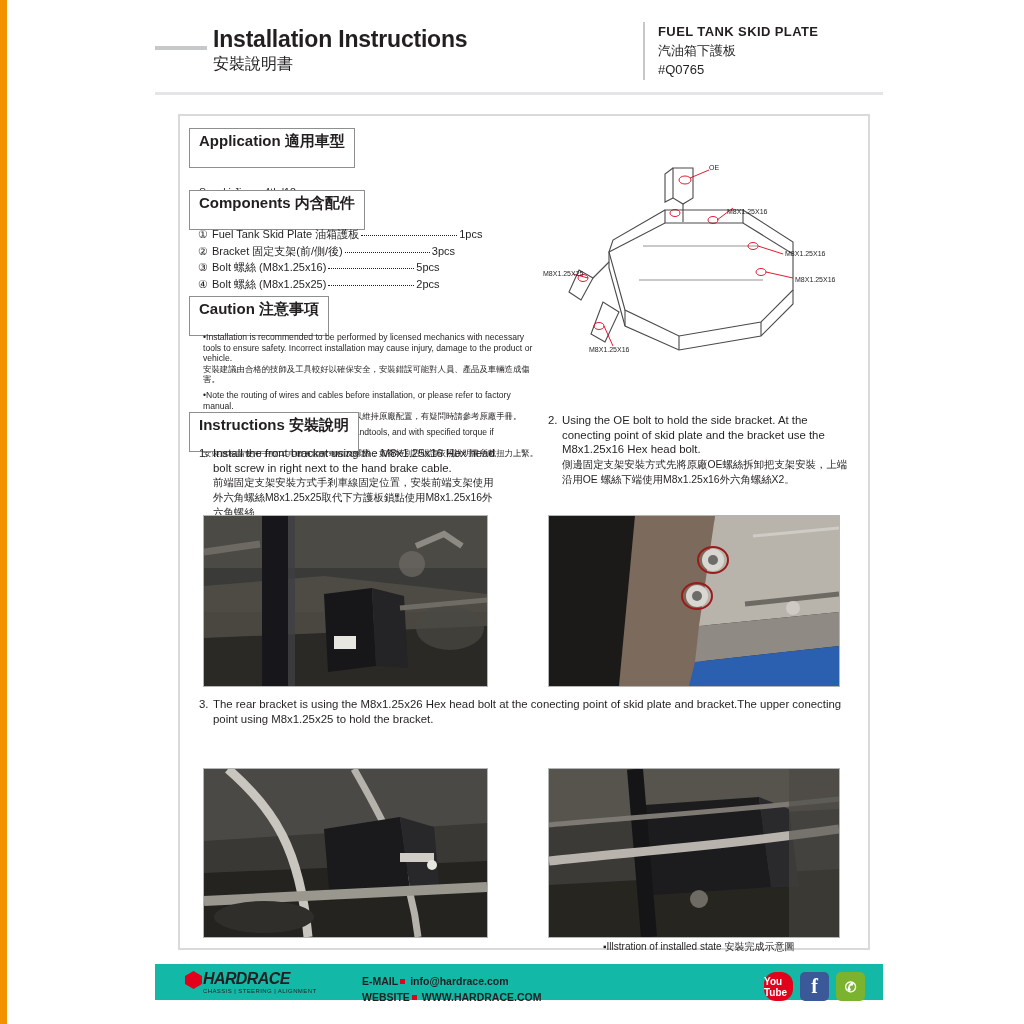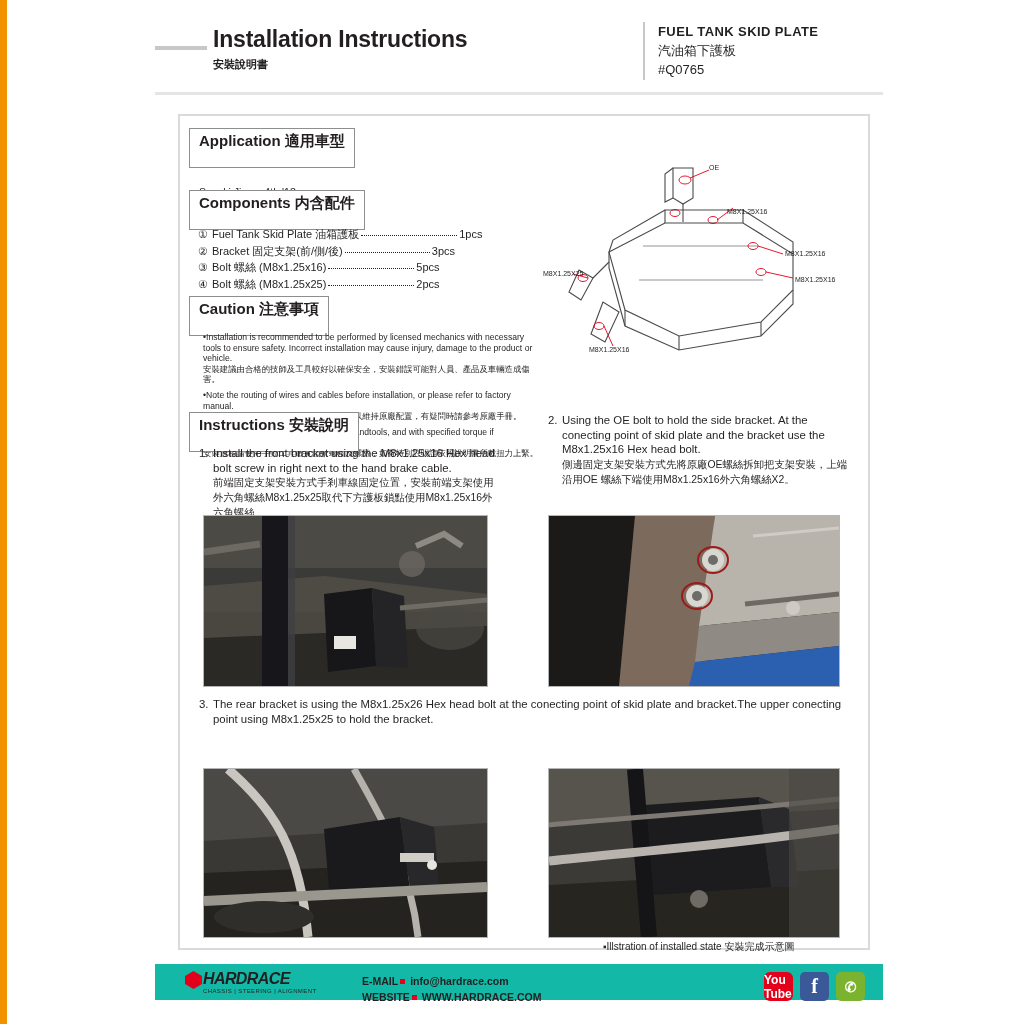--- a/index.html
+++ b/index.html
@@ -43,22 +43,22 @@
     top: 26px;
   }
   .title-en {
     font-size: 23px;
     font-weight: bold;
     letter-spacing: -0.2px;
     color: #231f20;
     line-height: 26px;
   }
   .title-zh {
-    font-size: 11px;
-    font-weight: bold;
+    font-size: 16px;
+    font-weight: normal;
     color: #231f20;
     line-height: 20px;
     margin-top: 2px;
   }
   .header-divider {
     position: absolute;
     left: 636px;
     top: 22px;
     width: 2px;
     height: 58px;
@@ -261,21 +261,21 @@
   .soc {
     width: 29px; height: 29px;
     border-radius: 5px;
     display: flex;
     align-items: center;
     justify-content: center;
     color: #fff;
     font-size: 13px;
     font-weight: bold;
   }
-  .soc.yt { background: #e2001a; border-radius: 6px; font-size: 12px; }
+  .soc.yt { background: #e2001a; border-radius: 12px; font-size: 10px; }
   .soc.fb { background: #3b5998; font-family: "Liberation Serif", serif; font-size: 20px; }
   .soc.wc { background: #7bb32e; font-size: 14px; }
 </style>
 </head>
 <body>
 
 <div class="page">
 
   <div class="header">
     <div class="header-rule"></div>

